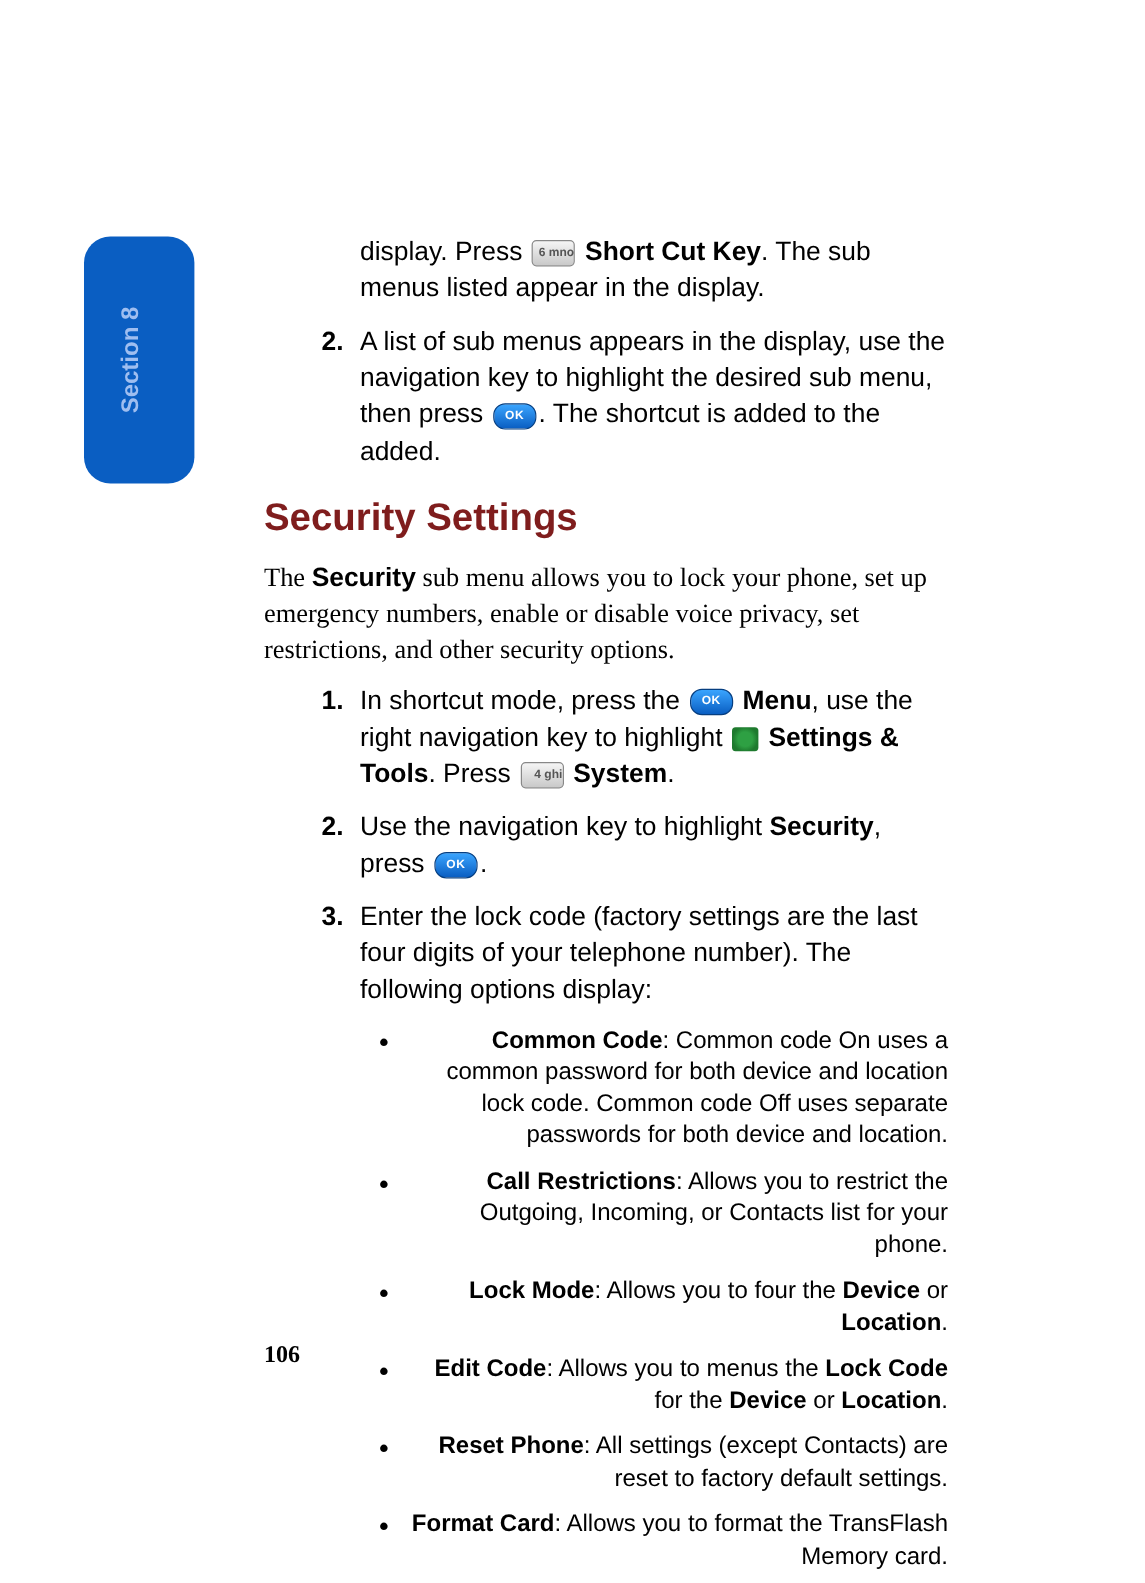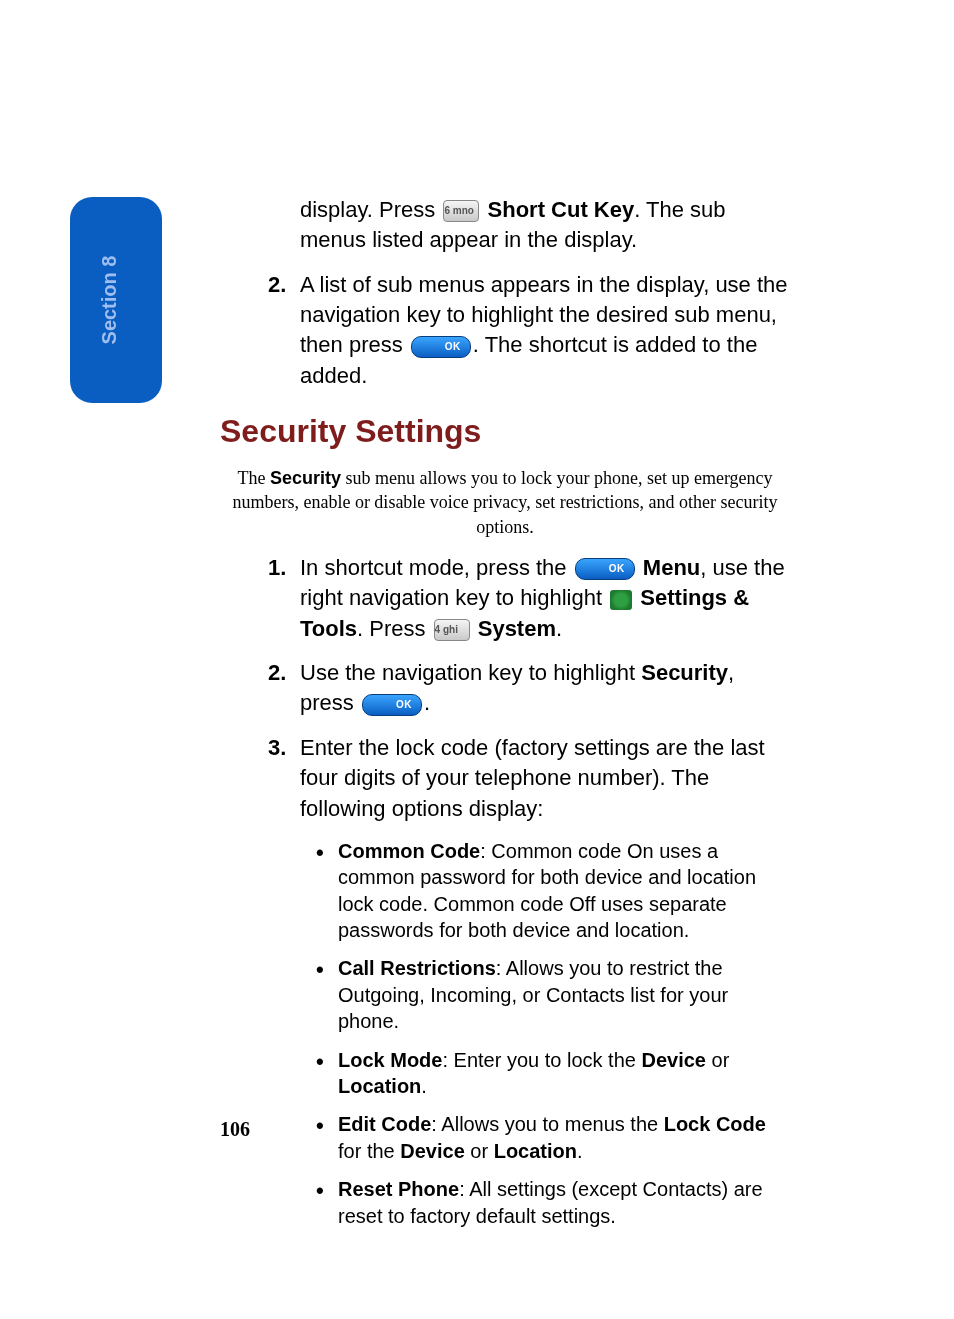--- a/index.html
+++ b/index.html
@@ -45,24 +45,23 @@
   }
   .heading {
     color: #7f1d1d;
     font-weight: bold;
     font-size: 32px;
     font-stretch: condensed;
     margin: 22px 0 16px 0;
   }
   .serif-para {
     font-family: Georgia, "Times New Roman", serif;
-    font-size: 18px;
+    font-size: 22px;
     line-height: 1.35;
     margin: 0 0 14px 0;
-    text-align: center;
   }
   ol.steps {
     list-style: none;
     padding: 0;
     margin: 0;
   }
   ol.steps > li {
     position: relative;
     padding-left: 80px;
     margin-bottom: 14px;
@@ -83,20 +82,21 @@
     padding: 0;
     margin: 6px 0 0 0;
   }
   ul.bullets > li {
     position: relative;
     padding-left: 118px;
     margin-bottom: 12px;
     font-size: 20px;
     line-height: 1.32;
     font-family: Arial, Helvetica, sans-serif;
+    text-align: right;
   }
   ul.bullets > li::before {
     content: "•";
     position: absolute;
     left: 96px;
     top: 0;
     font-weight: bold;
     font-size: 22px;
   }
   .page-number {
@@ -115,34 +115,33 @@
     background: linear-gradient(#3aa5ff, #0a5ec2);
     border: 1px solid #063e80;
     border-radius: 10px;
     color: #fff;
     font-size: 10px;
     line-height: 20px;
     text-align: center;
     font-weight: bold;
     letter-spacing: 0.5px;
     margin: 0 2px;
-    padding-left: 24px;
   }
   .icon-key {
     display: inline-block;
     vertical-align: middle;
     width: 34px;
     height: 20px;
     background: linear-gradient(#f5f5f5, #c9c9c9);
     border: 1px solid #888;
     border-radius: 4px;
     color: #555;
     font-size: 10px;
     line-height: 20px;
-    text-align: left;
+    text-align: right;
     font-weight: bold;
     margin: 0 2px;
   }
   .icon-settings {
     display: inline-block;
     vertical-align: middle;
     width: 22px;
     height: 20px;
     background: radial-gradient(circle at 50% 50%, #2ea043 40%, #1e7a2e 70%);
     border-radius: 3px;
@@ -192,27 +191,30 @@
     </ol>
 
     <ul class="bullets">
       <li>
         <span class="b">Common Code</span><span>: Common code On uses a common password for both device and location lock code. Common code Off uses separate passwords for both device and location.</span>
       </li>
       <li>
         <span class="b">Call Restrictions</span><span>: Allows you to restrict the Outgoing, Incoming, or Contacts list for your phone.</span>
       </li>
       <li>
-        <span class="b">Lock Mode</span><span>: Enter you to lock the </span><span class="b">Device</span><span> or </span><span class="b">Location</span><span>.</span>
+        <span class="b">Lock Mode</span><span>: Allows you to four the </span><span class="b">Device</span><span> or </span><span class="b">Location</span><span>.</span>
       </li>
       <li>
         <span class="b">Edit Code</span><span>: Allows you to menus the </span><span class="b">Lock Code</span><span> for the </span><span class="b">Device</span><span> or </span><span class="b">Location</span><span>.</span>
       </li>
       <li>
         <span class="b">Reset Phone</span><span>: All settings (except Contacts) are reset to factory default settings.</span>
       </li>
+      <li>
+        <span class="b">Format Card</span><span>: Allows you to format the TransFlash Memory card.</span>
+      </li>
     </ul>
 
   </div>
 
   <div class="page-number">106</div>
 
 </div>
 
 </body></html>

